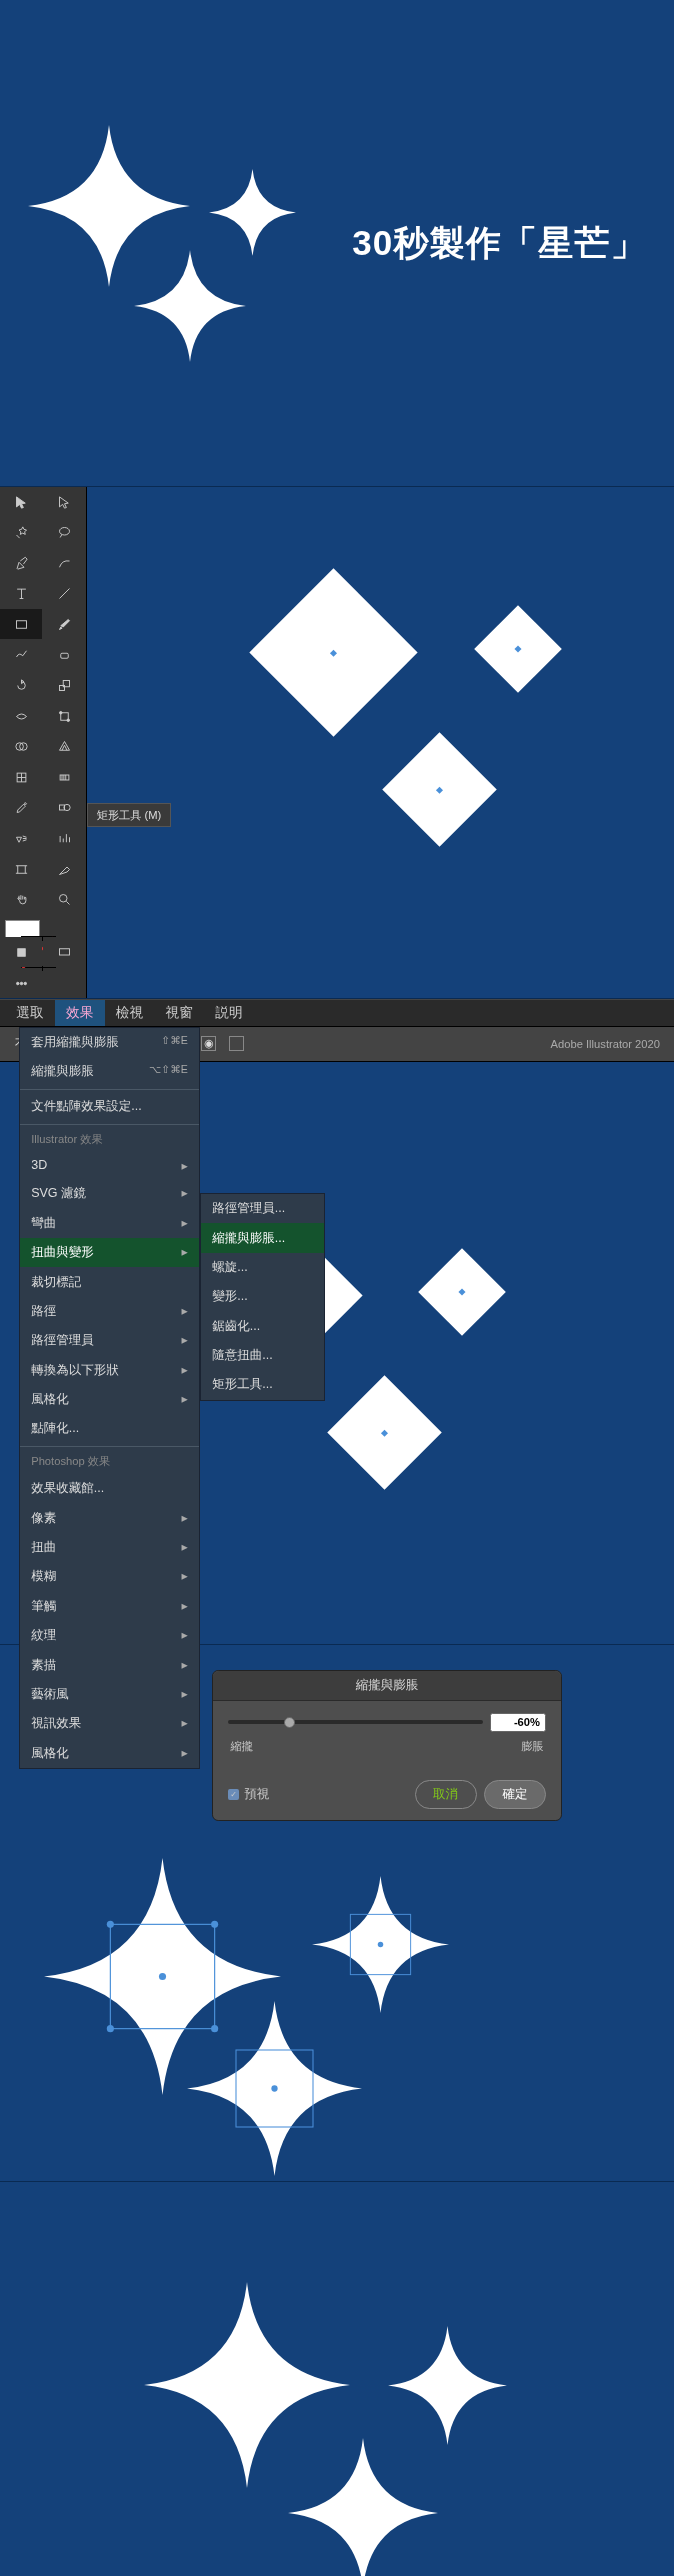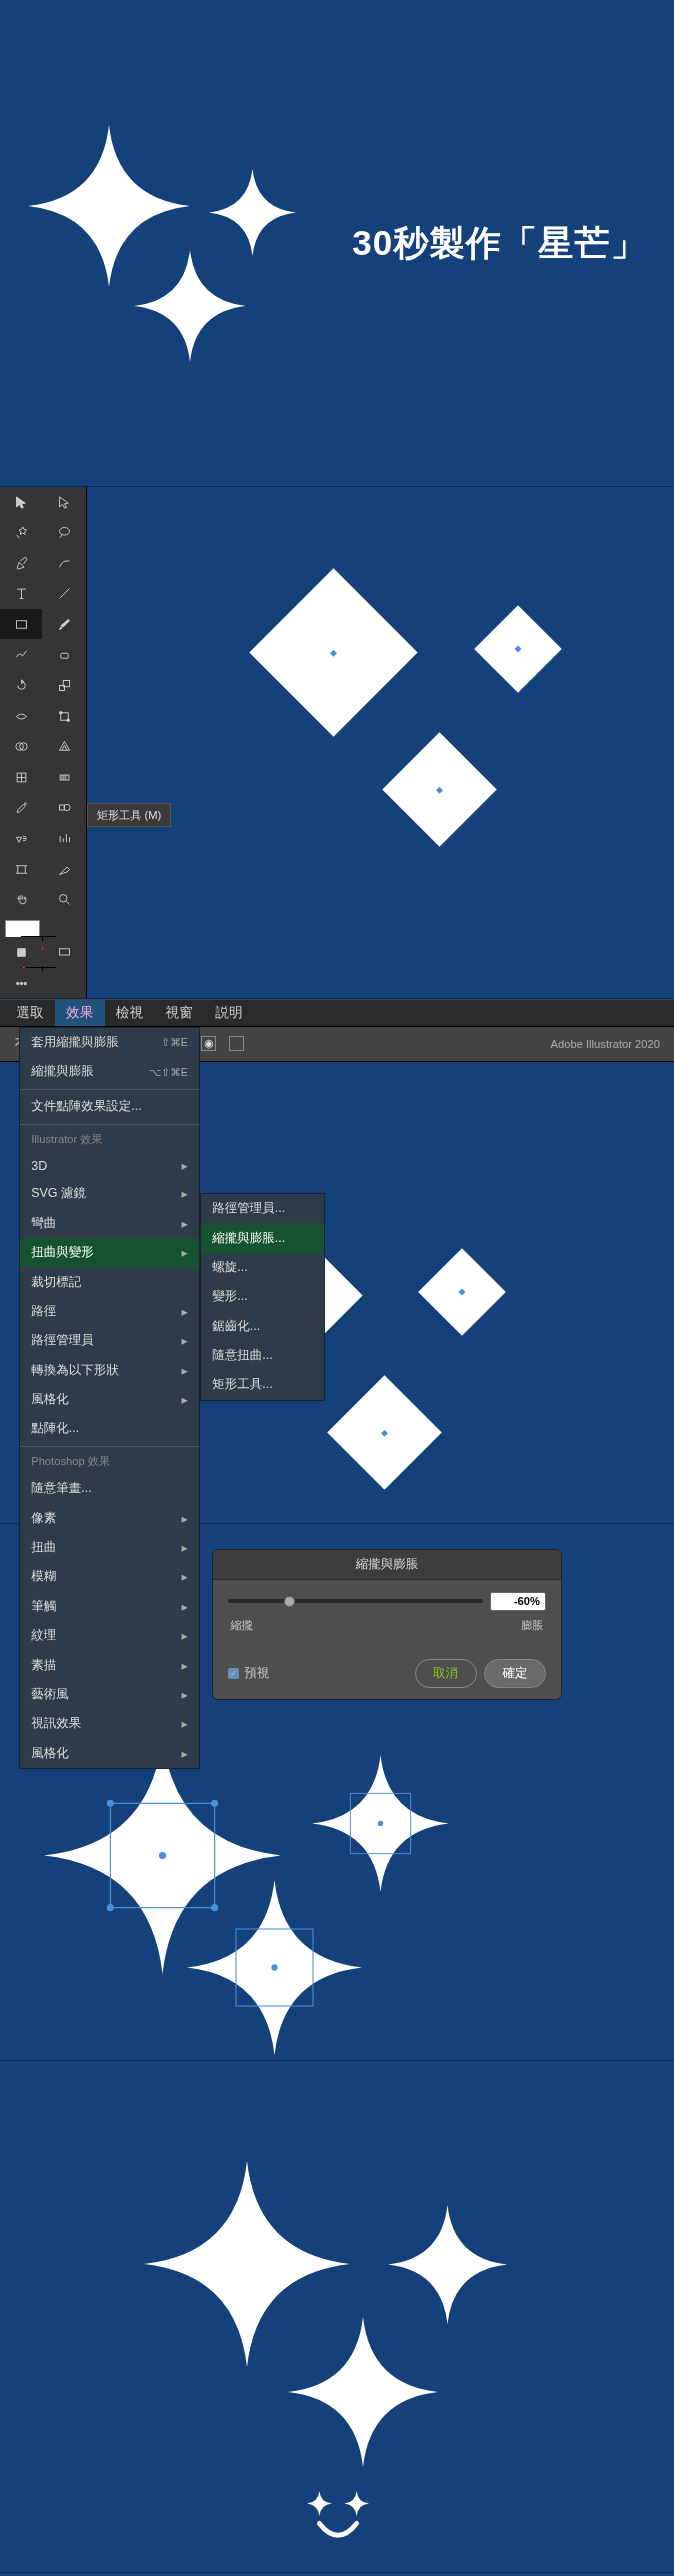--- a/index.html
+++ b/index.html
@@ -23,28 +23,28 @@
 .color-swatches{padding:5px;position:relative;height:56px}
 .fill-swatch{position:absolute;width:35px;height:35px;background:#fff;border:1.2px solid #888;left:5px;top:5px}
 .stroke-swatch{position:absolute;width:35px;height:35px;background:#353535;border:5px solid #000;left:21px;top:21px}
 .stroke-swatch::after{content:'';position:absolute;width:44px;height:1.9px;background:#d33;transform:rotate(-45deg);top:11.2px;left:-10px}
 .panel-bottom{display:grid;grid-template-columns:1fr 1fr;gap:0.6px}
 .canvas2{flex:1;position:relative}
 .diamond{position:absolute;background:#fff;transform:rotate(45deg)}
 .diamond::after{content:'';position:absolute;width:5px;height:5px;background:#4a90d9;top:50%;left:50%;transform:translate(-50%,-50%)}
 
 
-.step3{height:525px;position:relative}
+.step3{height:646px;position:relative}
 .menubar{height:27.5px;background:#2a2a2a;display:flex;align-items:center;padding:0 5px;font-size:13.7px;border-top:0.6px solid #444;border-bottom:0.6px solid #000}
 .menu-item{padding:0 11.2px;height:100%;display:flex;align-items:center;cursor:pointer;color:#ccc}
 .menu-item.active{background:#1f527e;color:#f9a8d4}
 .toolbar{height:35px;background:#444;display:flex;align-items:center;justify-content:flex-end;padding:0 15px;gap:12.5px;font-size:11.2px;color:#ddd;border-bottom:0.6px solid #000}
 .toolbar-input{background:#2a2a2a;border:0.6px solid #666;color:#fff;padding:2.5px 5px;font-size:10px;width:44px}
 .dropdown{position:absolute;left:19px;top:27.5px;width:181px;background:#2e3b4a;font-size:12.5px;z-index:5;border:0.6px solid #1a2332}
-.dropdown-item{padding:6.2px 11.2px;display:flex;justify-content:space-between;align-items:center;cursor:pointer;color:#ddd}
+.dropdown-item{padding:6.2px 11.2px;display:flex;justify-content:space-between;align-items:flex-start;cursor:pointer;color:#ddd}
 .dropdown-item.highlighted{background:#14532d;color:#fff}
 .dropdown-sep{height:0.6px;background:#4a5866;margin:2.5px 0}
 .dropdown-header{padding:5px 11.2px;color:#888;font-size:11.2px}
 .submenu{position:absolute;left:200px;top:194px;width:125px;background:#2e3b4a;font-size:12.5px;z-index:6;border:0.6px solid #1a2332}
 .arrow{color:#aaa}
 .shortcut{color:#aaa;font-size:10.6px}
 .canvas3{position:absolute;top:62px;left:0;right:0;bottom:0}
 
 
 .step4{height:537px;position:relative}
@@ -344,21 +344,21 @@
     <div class="dropdown-item">
         <span>風格化</span>
         <span class="arrow">▸</span>
       </div>
     <div class="dropdown-item">
         <span>點陣化...</span>
       </div>
     <div class="dropdown-sep"></div>
     <div class="dropdown-header">Photoshop 效果</div>
     <div class="dropdown-item">
-        <span>隨意筆畫...</span>
+        <span>效果收藏館...</span>
       </div>
     <div class="dropdown-item">
         <span>像素</span>
         <span class="arrow">▸</span>
       </div>
     <div class="dropdown-item">
         <span>扭曲</span>
         <span class="arrow">▸</span>
       </div>
     <div class="dropdown-item">

